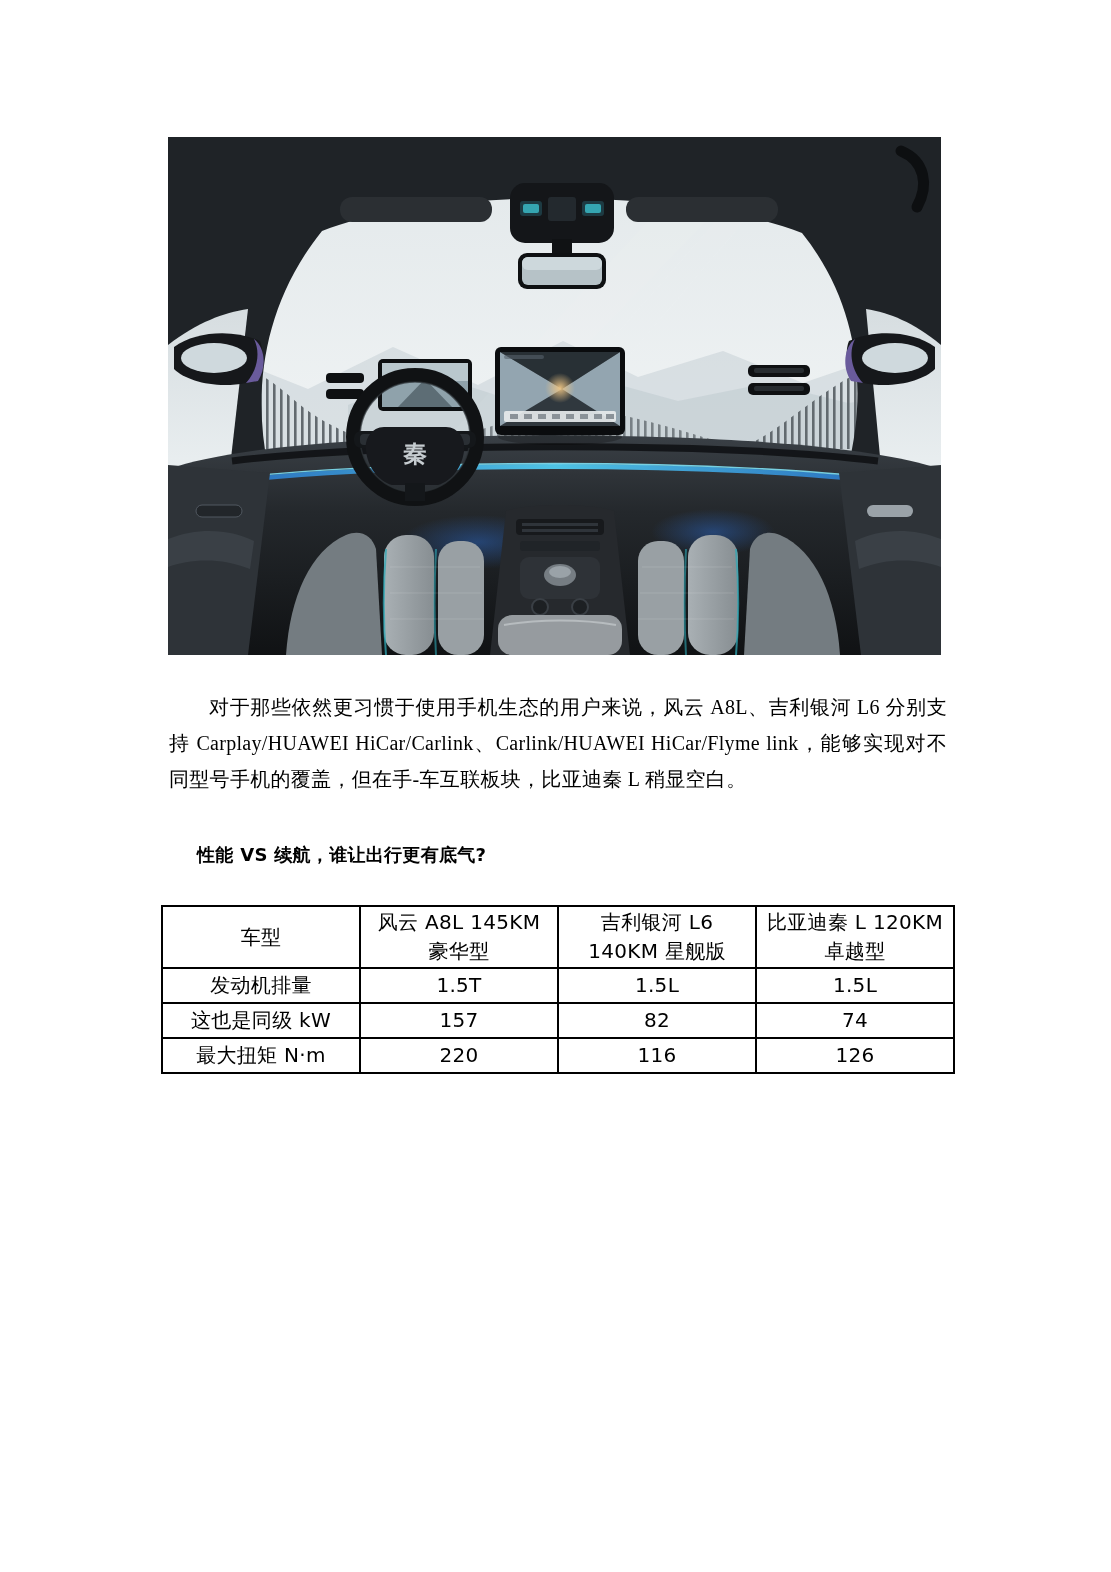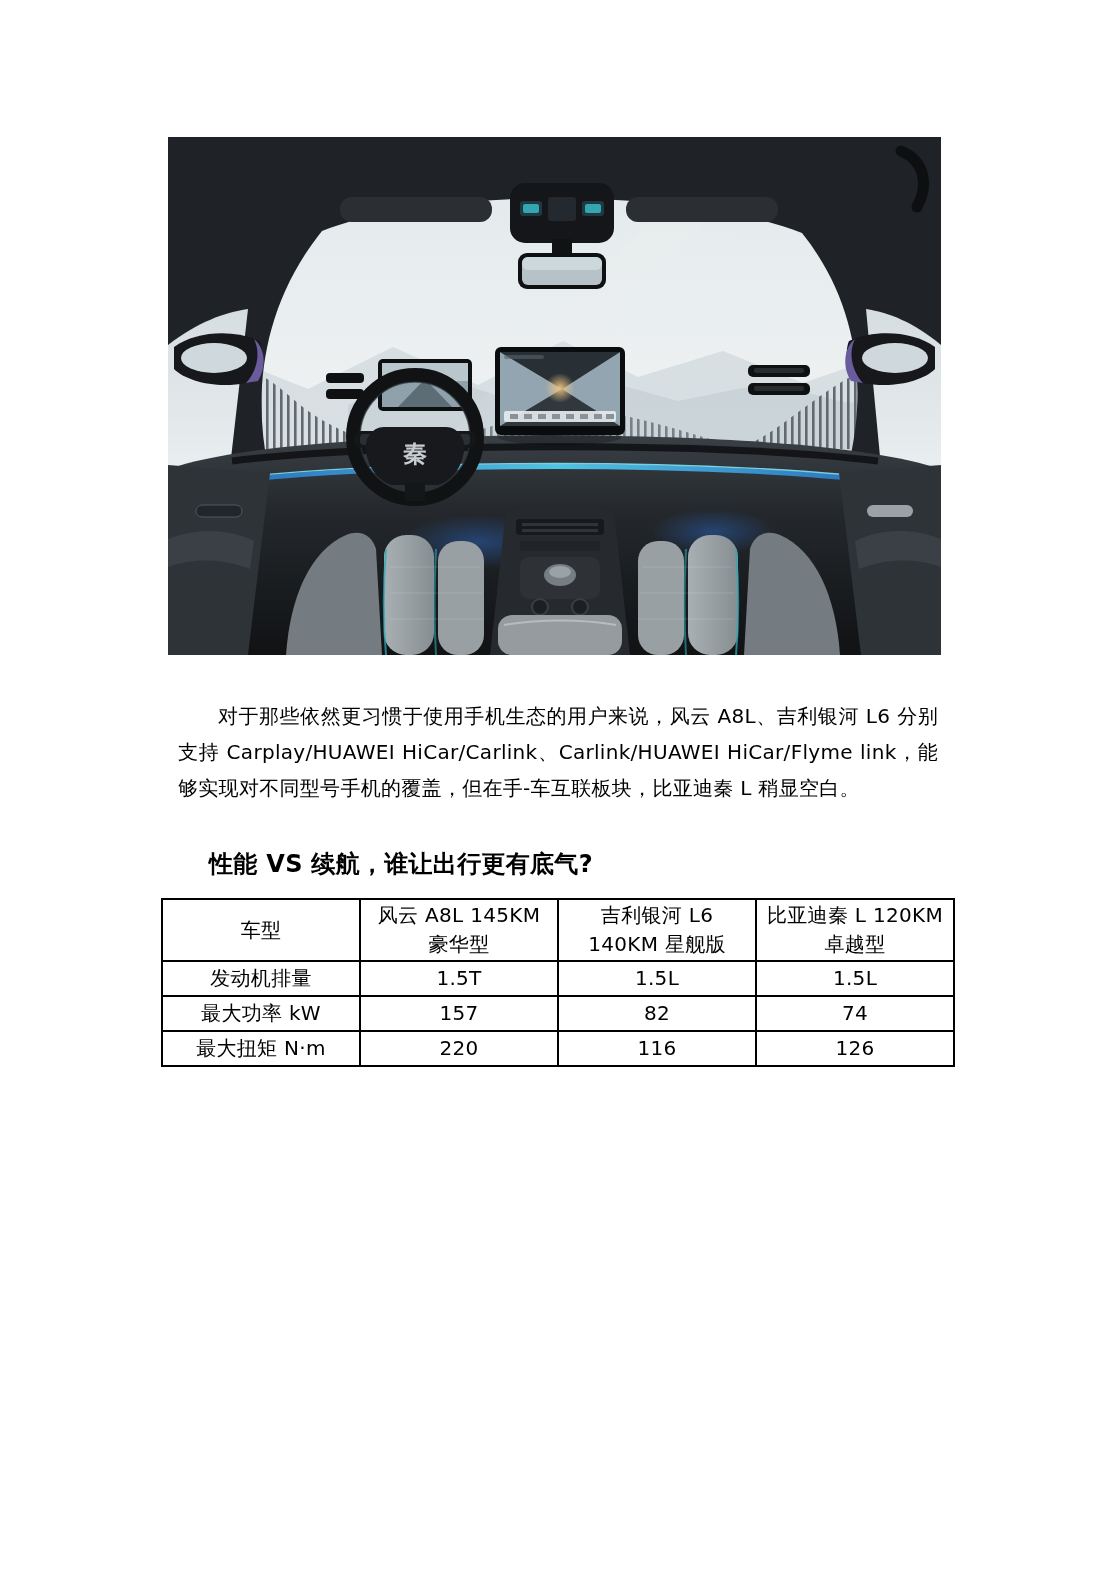--- a/index.html
+++ b/index.html
@@ -10,28 +10,28 @@
   }
   .photo{
     position:absolute;left:168px;top:137px;width:773px;height:518px;margin:0;
     overflow:hidden;background:#e8edef;
   }
   .photo svg{display:block;}
   .content{
     position:absolute;left:161px;top:681px;width:794px;
     font-size:20px;line-height:36px;text-align:justify;letter-spacing:0.3px;
   }
-  .para{margin:17px;text-indent:2em;}
+  .para{margin:8px;text-indent:2em;font-family:Liberation Serif, serif;}
   .heading{
-    font-size:24px;line-height:36px;font-weight:bold;
+    font-size:18px;line-height:36px;font-weight:bold;
     margin:40px 0 0 0;text-indent:2em;
   }
   .spec-table{
     border-collapse:collapse;width:100%;table-layout:fixed;
-    margin-top:16px;font-size:20px;
+    margin-top:32px;font-size:20px;
   }
   .spec-table th,.spec-table td{
     border:2px solid #000;text-align:center;vertical-align:middle;
     font-weight:normal;padding:1px 8px;line-height:29px;
   }
   .spec-table thead th{height:58px;}
   .spec-table tbody tr.row-normal th,.spec-table tbody tr.row-normal td{height:31px;}
   .spec-table tbody tr.row-tall th,.spec-table tbody tr.row-tall td{height:58px;}
   .after-table{margin-top:36px;}
 </style>
@@ -247,21 +247,21 @@
         </tr>
       </thead>
       <tbody>
         <tr class="row-normal">
           <th>发动机排量</th>
           <td>1.5T</td>
           <td>1.5L</td>
           <td>1.5L</td>
         </tr>
         <tr class="row-normal">
-          <th>最大功率 kW</th>
+          <th>这也是同级 kW</th>
           <td>157</td>
           <td>82</td>
           <td>74</td>
         </tr>
         <tr class="row-normal">
           <th>最大扭矩 N·m</th>
           <td>220</td>
           <td>116</td>
           <td>126</td>
         </tr>

